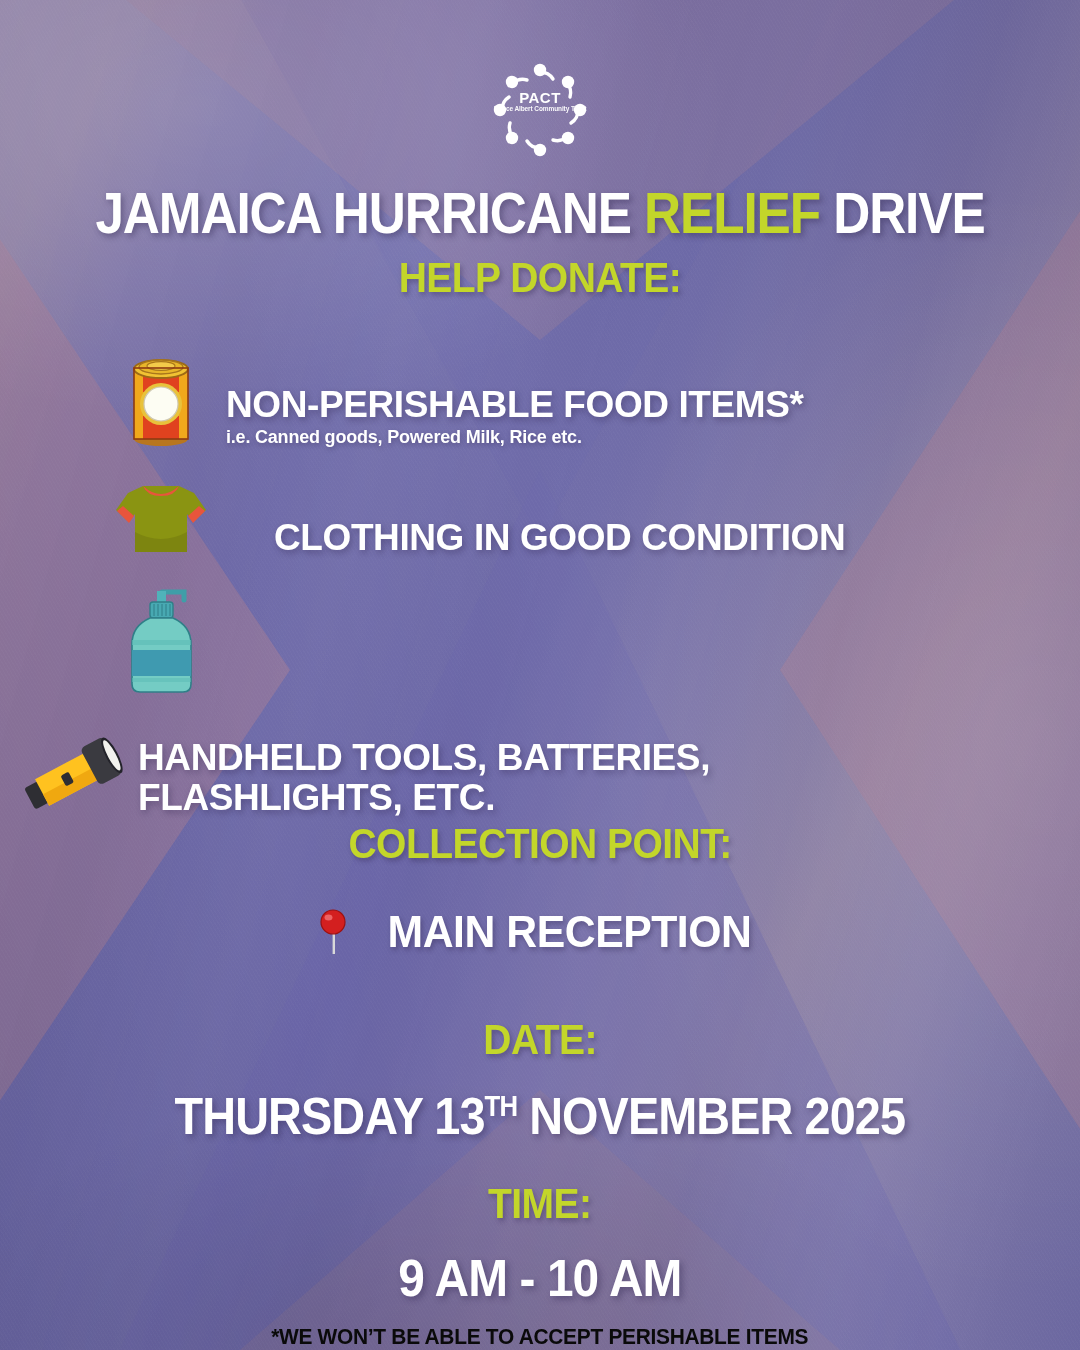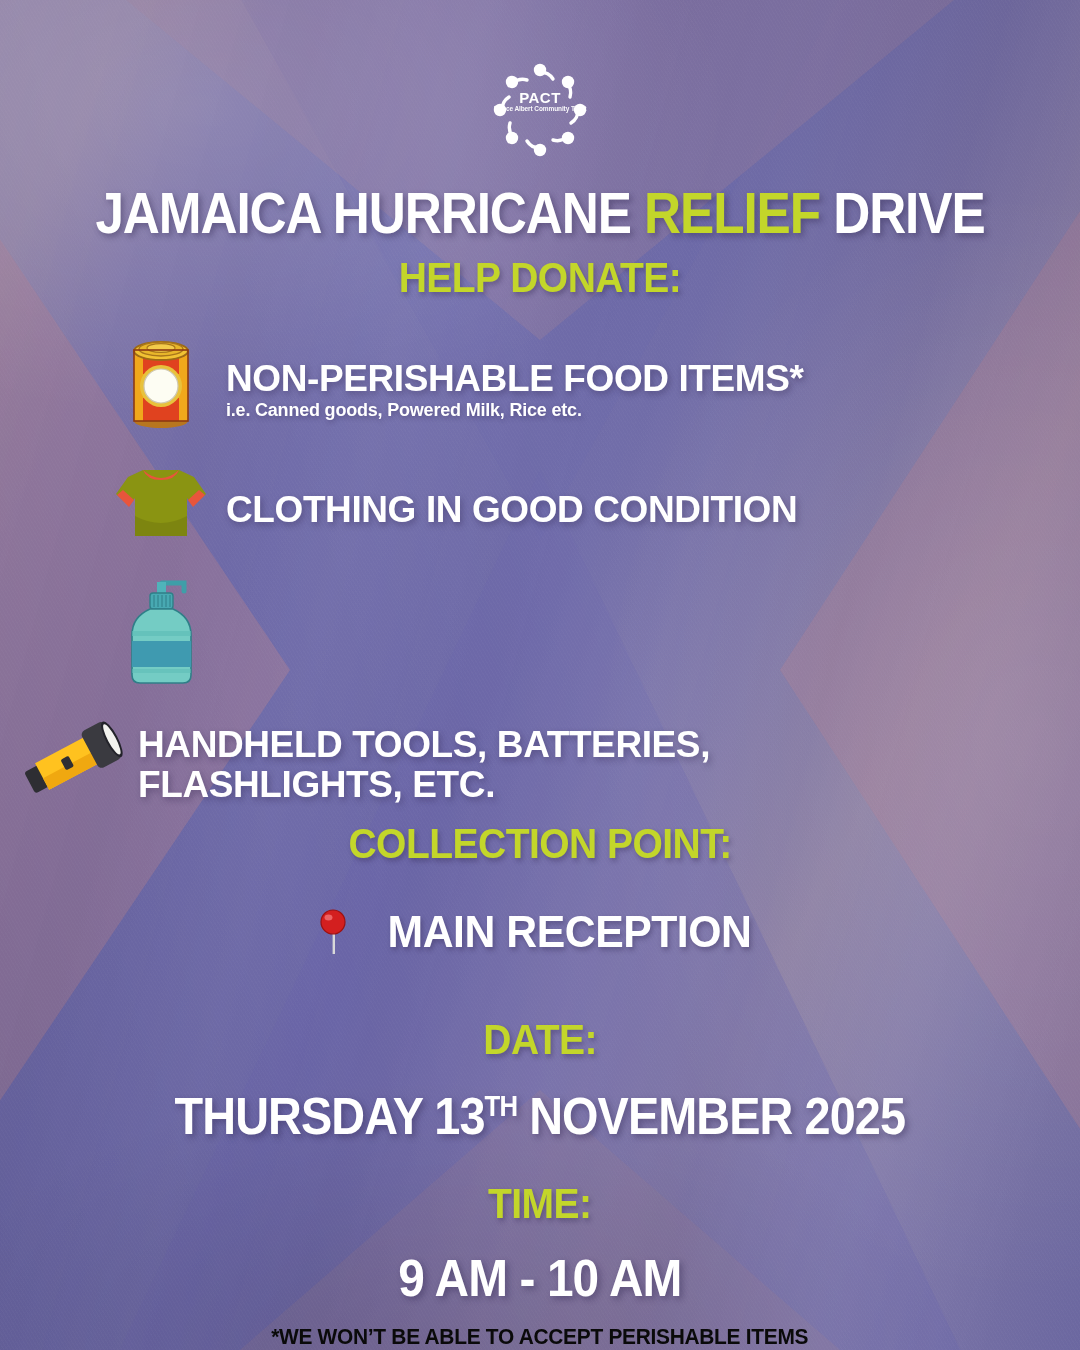--- a/index.html
+++ b/index.html
@@ -171,21 +171,21 @@
 
   
   .items {
     margin-top: 14px;
     width: 1080px;
     display: flex;
     flex-direction: column;
   }
   .item {
     display: flex;
-    align-items: center;
+    align-items: flex-end;
     padding-left: 96px;
     min-height: 112px;
   }
   .item-icon {
     width: 130px;
     flex: 0 0 130px;
     display: flex;
     align-items: center;
     justify-content: center;
   }
@@ -206,21 +206,21 @@
     margin-top: 2px;
     font-size: 18px;
     font-weight: 700;
     color: #ffffff;
     letter-spacing: -0.2px;
     text-shadow: 1px 2px 5px rgba(40,30,70,0.35);
   }
 
   
   .item-food   { min-height: 130px; margin-top: 2px; }
-  .item-cloth  { min-height: 110px; }
+  .item-cloth  { min-height: 110px; gap: 48px; }
   .item-san    { min-height: 140px; }
   .item-tools  { min-height: 120px; padding-left: 8px; }
   .item-san .item-icon, .item-tools .item-icon { align-items: flex-start; padding-top: 4px; }
 
   
   .cp-heading {
     margin-top: 2px;
     font-size: 42px;
     font-weight: 700;
     color: #c3d62a;

